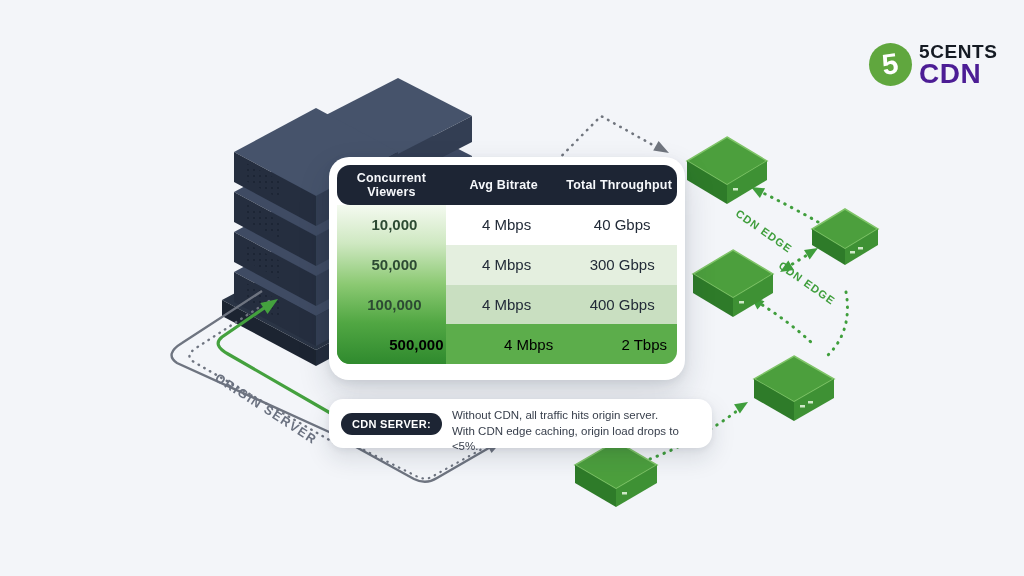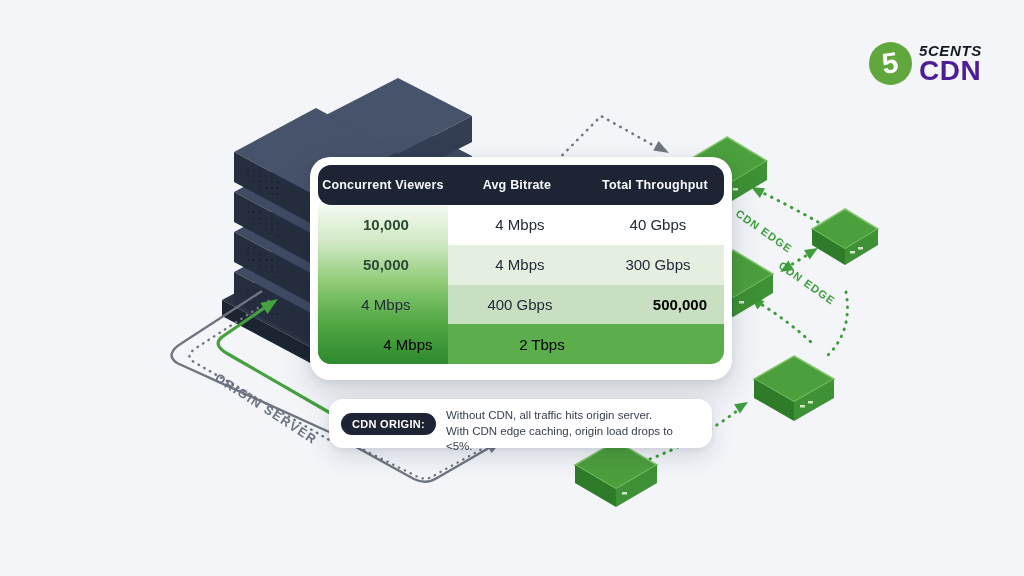--- a/index.html
+++ b/index.html
@@ -6,21 +6,21 @@
   #stage{
     position:relative;width:1024px;height:576px;overflow:hidden;
     background:#f3f5f9;
     font-family:"Liberation Sans","DejaVu Sans",sans-serif;
     -webkit-font-smoothing:antialiased;
   }
   #diagram-svg{position:absolute;left:0;top:0;z-index:1;}
 
   
   .table-card{
-    position:absolute;left:310px;top:157px;width:422px;height:223px;z-index:3;
+    position:absolute;left:329px;top:157px;width:356px;height:223px;z-index:3;
     background:#ffffff;border-radius:20px;padding:8px;box-sizing:border-box;
     box-shadow:0 14px 32px rgba(25,35,55,.16),0 3px 8px rgba(25,35,55,.08);
   }
   .thead{
     height:40px;background:#1d2534;border-radius:13px;
     display:grid;grid-template-columns:32% 34% 34%;align-items:center;
   }
   .th{color:#f6f8fb;font-size:12.5px;font-weight:700;text-align:center;letter-spacing:.2px;}
   .tbody{position:relative;height:159px;margin-top:0;}
   .stripes{position:absolute;inset:0;display:flex;flex-direction:column;}
@@ -55,21 +55,21 @@
   .impact-text{font-size:11.5px;line-height:1.35;color:#39404d;margin-top:16px;}
 
   
   .logo{position:absolute;left:869px;top:42px;z-index:4;display:flex;align-items:center;gap:7px;}
   .logo-circle{
     width:43px;height:43px;border-radius:50%;background:#60a73e;
     display:flex;align-items:center;justify-content:center;
   }
   .logo-five{color:#fff;font-size:29px;font-weight:800;transform:rotate(-8deg);line-height:1;}
   .logo-words{display:flex;flex-direction:column;justify-content:center;}
-  .logo-top{font-size:15px;font-weight:800;color:#141a23;letter-spacing:.6px;line-height:1;font-style:italic;}
+  .logo-top{font-size:19px;font-weight:800;color:#141a23;letter-spacing:.6px;line-height:1;}
   .logo-bottom{font-size:28px;font-weight:800;color:#4c1d95;letter-spacing:.5px;line-height:.92;}
 </style>
 </head>
 <body>
 
 <div id="stage">
 
   <svg id="diagram-svg" width="1024" height="576" viewBox="0 0 1024 576">
     <defs>
       <pattern id="vents" width="6" height="6" patternUnits="userSpaceOnUse">
@@ -230,32 +230,33 @@
       <div class="col1-grad"></div>
       <div class="cells">
         <div class="td c1">10,000</div>
         <div class="td">4 Mbps</div>
         <div class="td">40 Gbps</div>
 
         <div class="td c1">50,000</div>
         <div class="td">4 Mbps</div>
         <div class="td">300 Gbps</div>
 
+        <div class="td c1">100,000</div>
         <div class="td">4 Mbps</div>
         <div class="td">400 Gbps</div>
 
         <div class="td c1 white">500,000</div>
         <div class="td white">4 Mbps</div>
         <div class="td white">2 Tbps</div>
       </div>
     </div>
   </div>
 
   <div class="impact-card">
-    <div class="impact-badge">CDN ORIGIN:</div>
+    <div class="impact-badge">CDN SERVER:</div>
     <div class="impact-text">
       <div>Without CDN, all traffic hits origin server.</div>
       <div>With CDN edge caching, origin load drops to &lt;5%.</div>
     </div>
   </div>
 
   <div class="logo">
     <div class="logo-circle">
       <span class="logo-five">5</span>
     </div>

